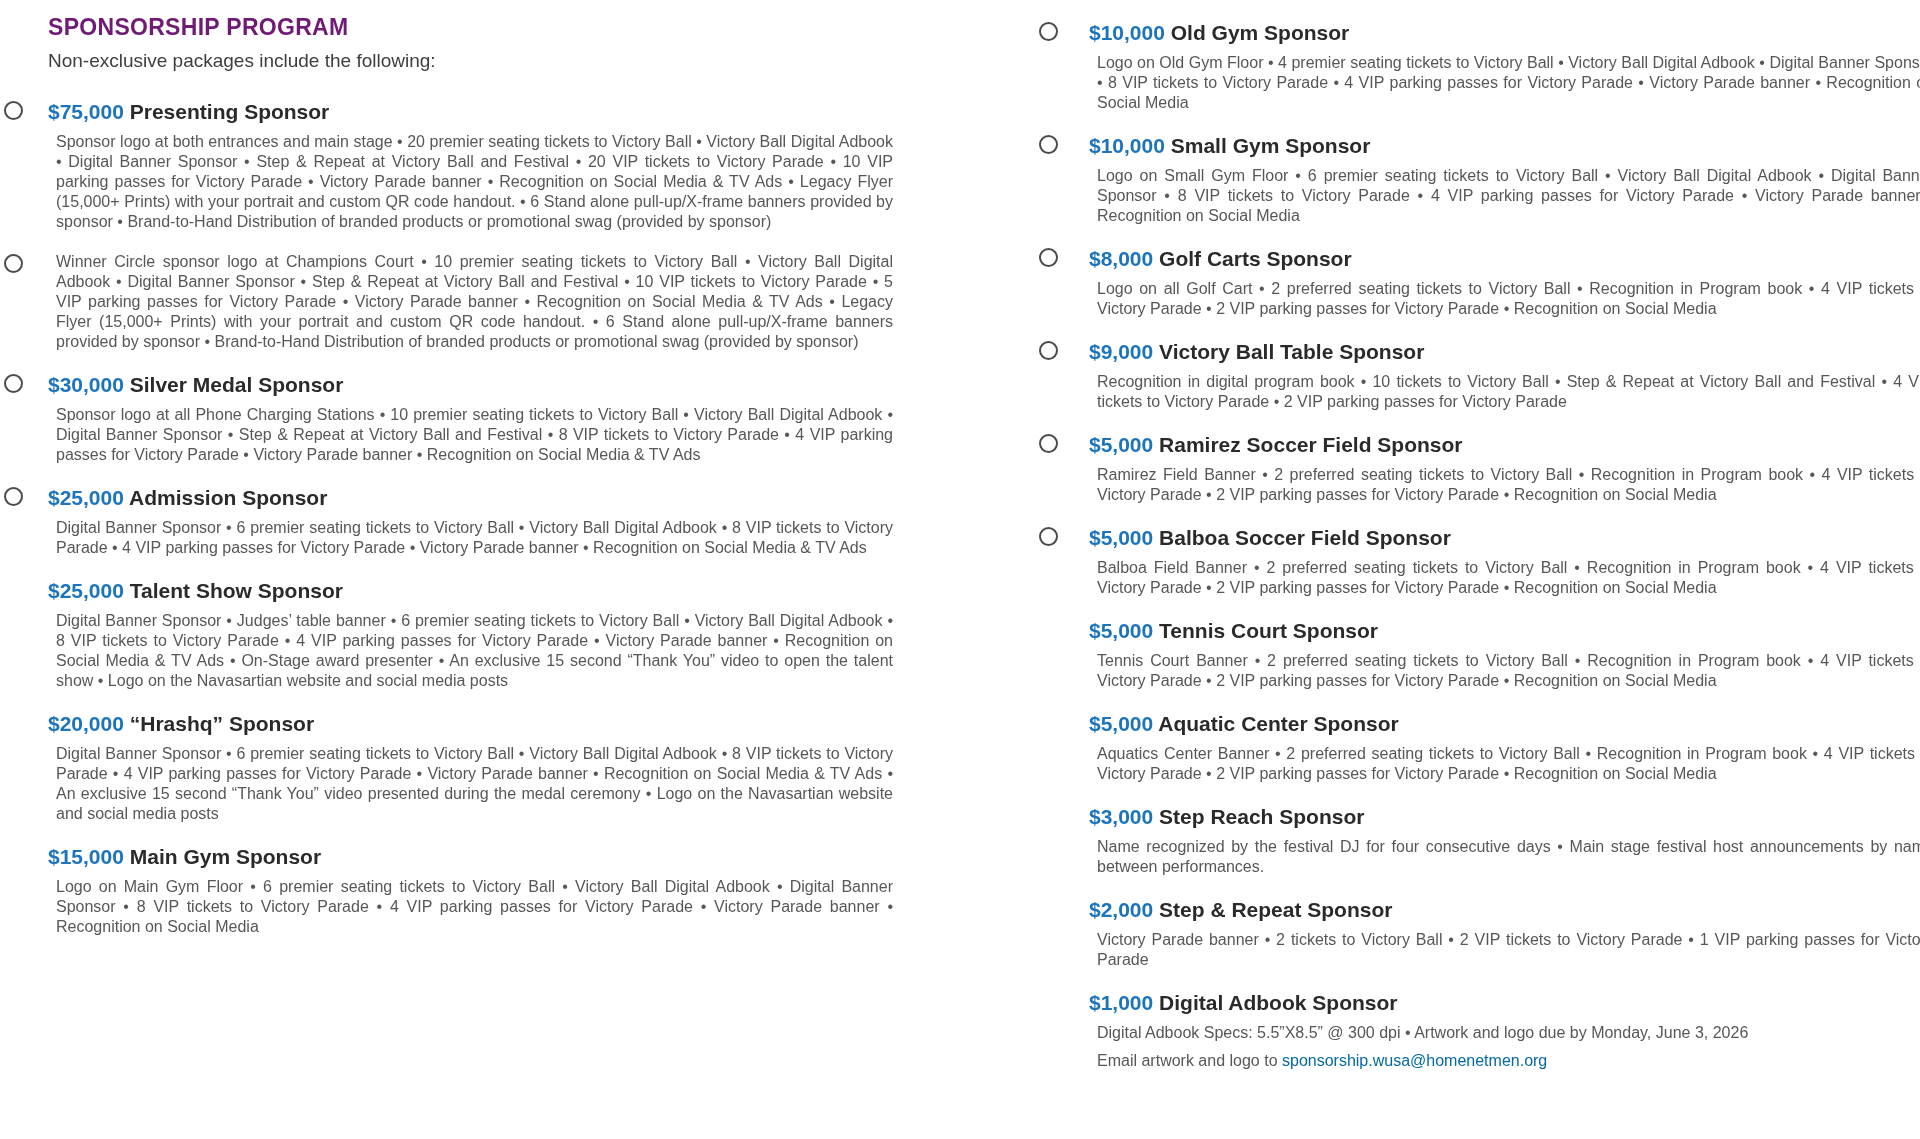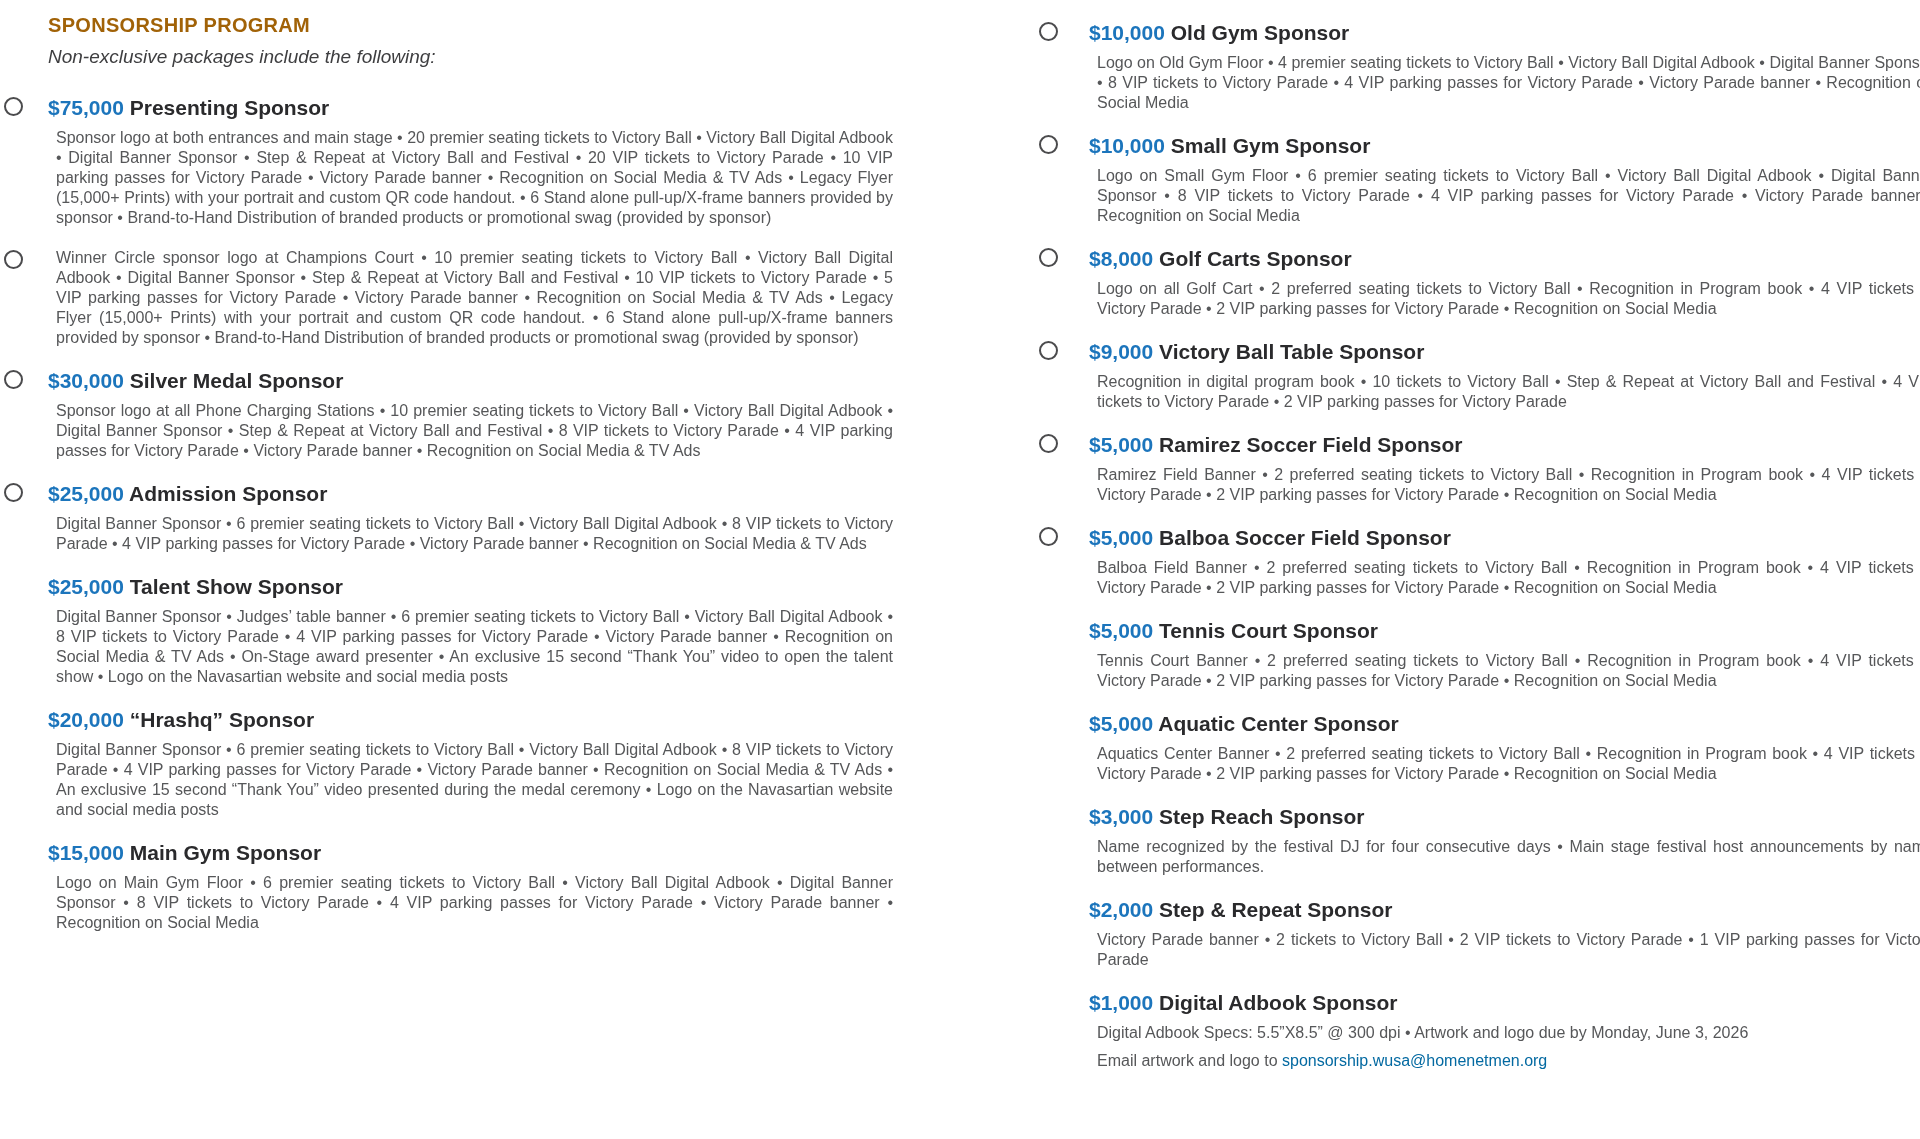--- a/index.html
+++ b/index.html
@@ -10,28 +10,27 @@
     position:relative;
     overflow:hidden;
     color:#565759;
   }
   .page{position:absolute;inset:0;background:#ffffff;}
   .col{position:absolute;}
   .col-left{left:48px;top:14px;width:853px;}
   .col-right{left:1089px;top:20px;width:853px;}
   .title{
     margin:0 0 9px 0;
-    font-size:20px;
+    font-size:23px;
     font-weight:bold;
-    color:#a16207;
+    color:#701a75;
     letter-spacing:0.3px;
   }
   .subtitle{
     margin:0 0 27px 0;
-    font-style:italic;
     font-size:19px;
     color:#3e3e40;
   }
   .item{position:relative;margin-bottom:20px;}
   .item h3{
     margin:0 0 3px 0;
     font-size:21px;
     font-weight:bold;
     line-height:25px;
     white-space:nowrap;

